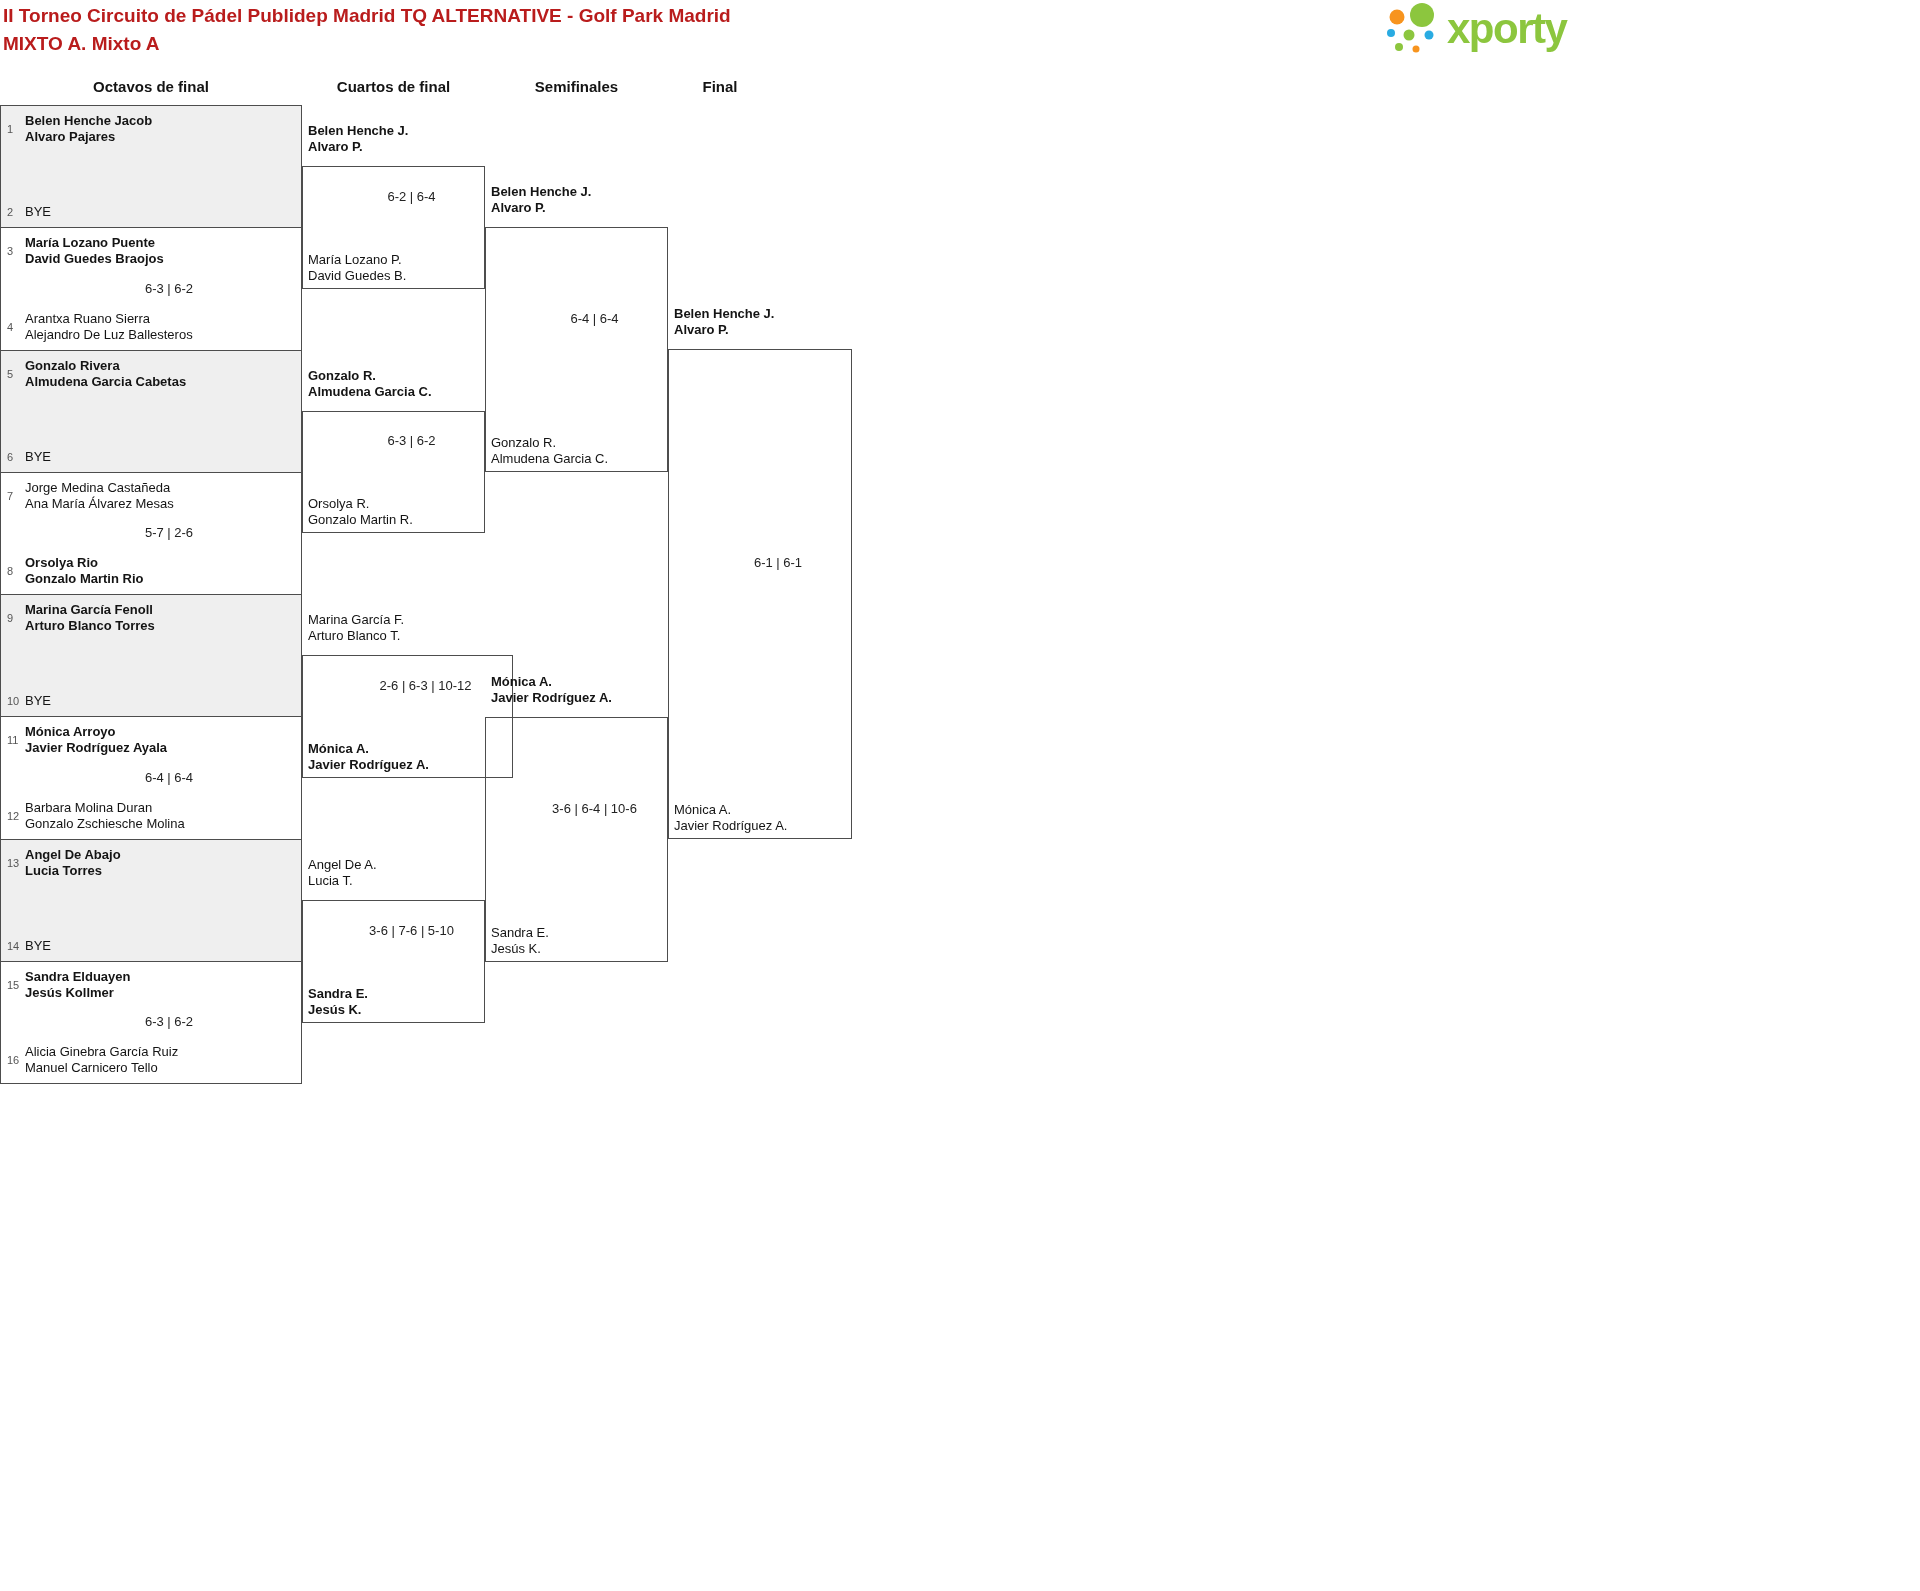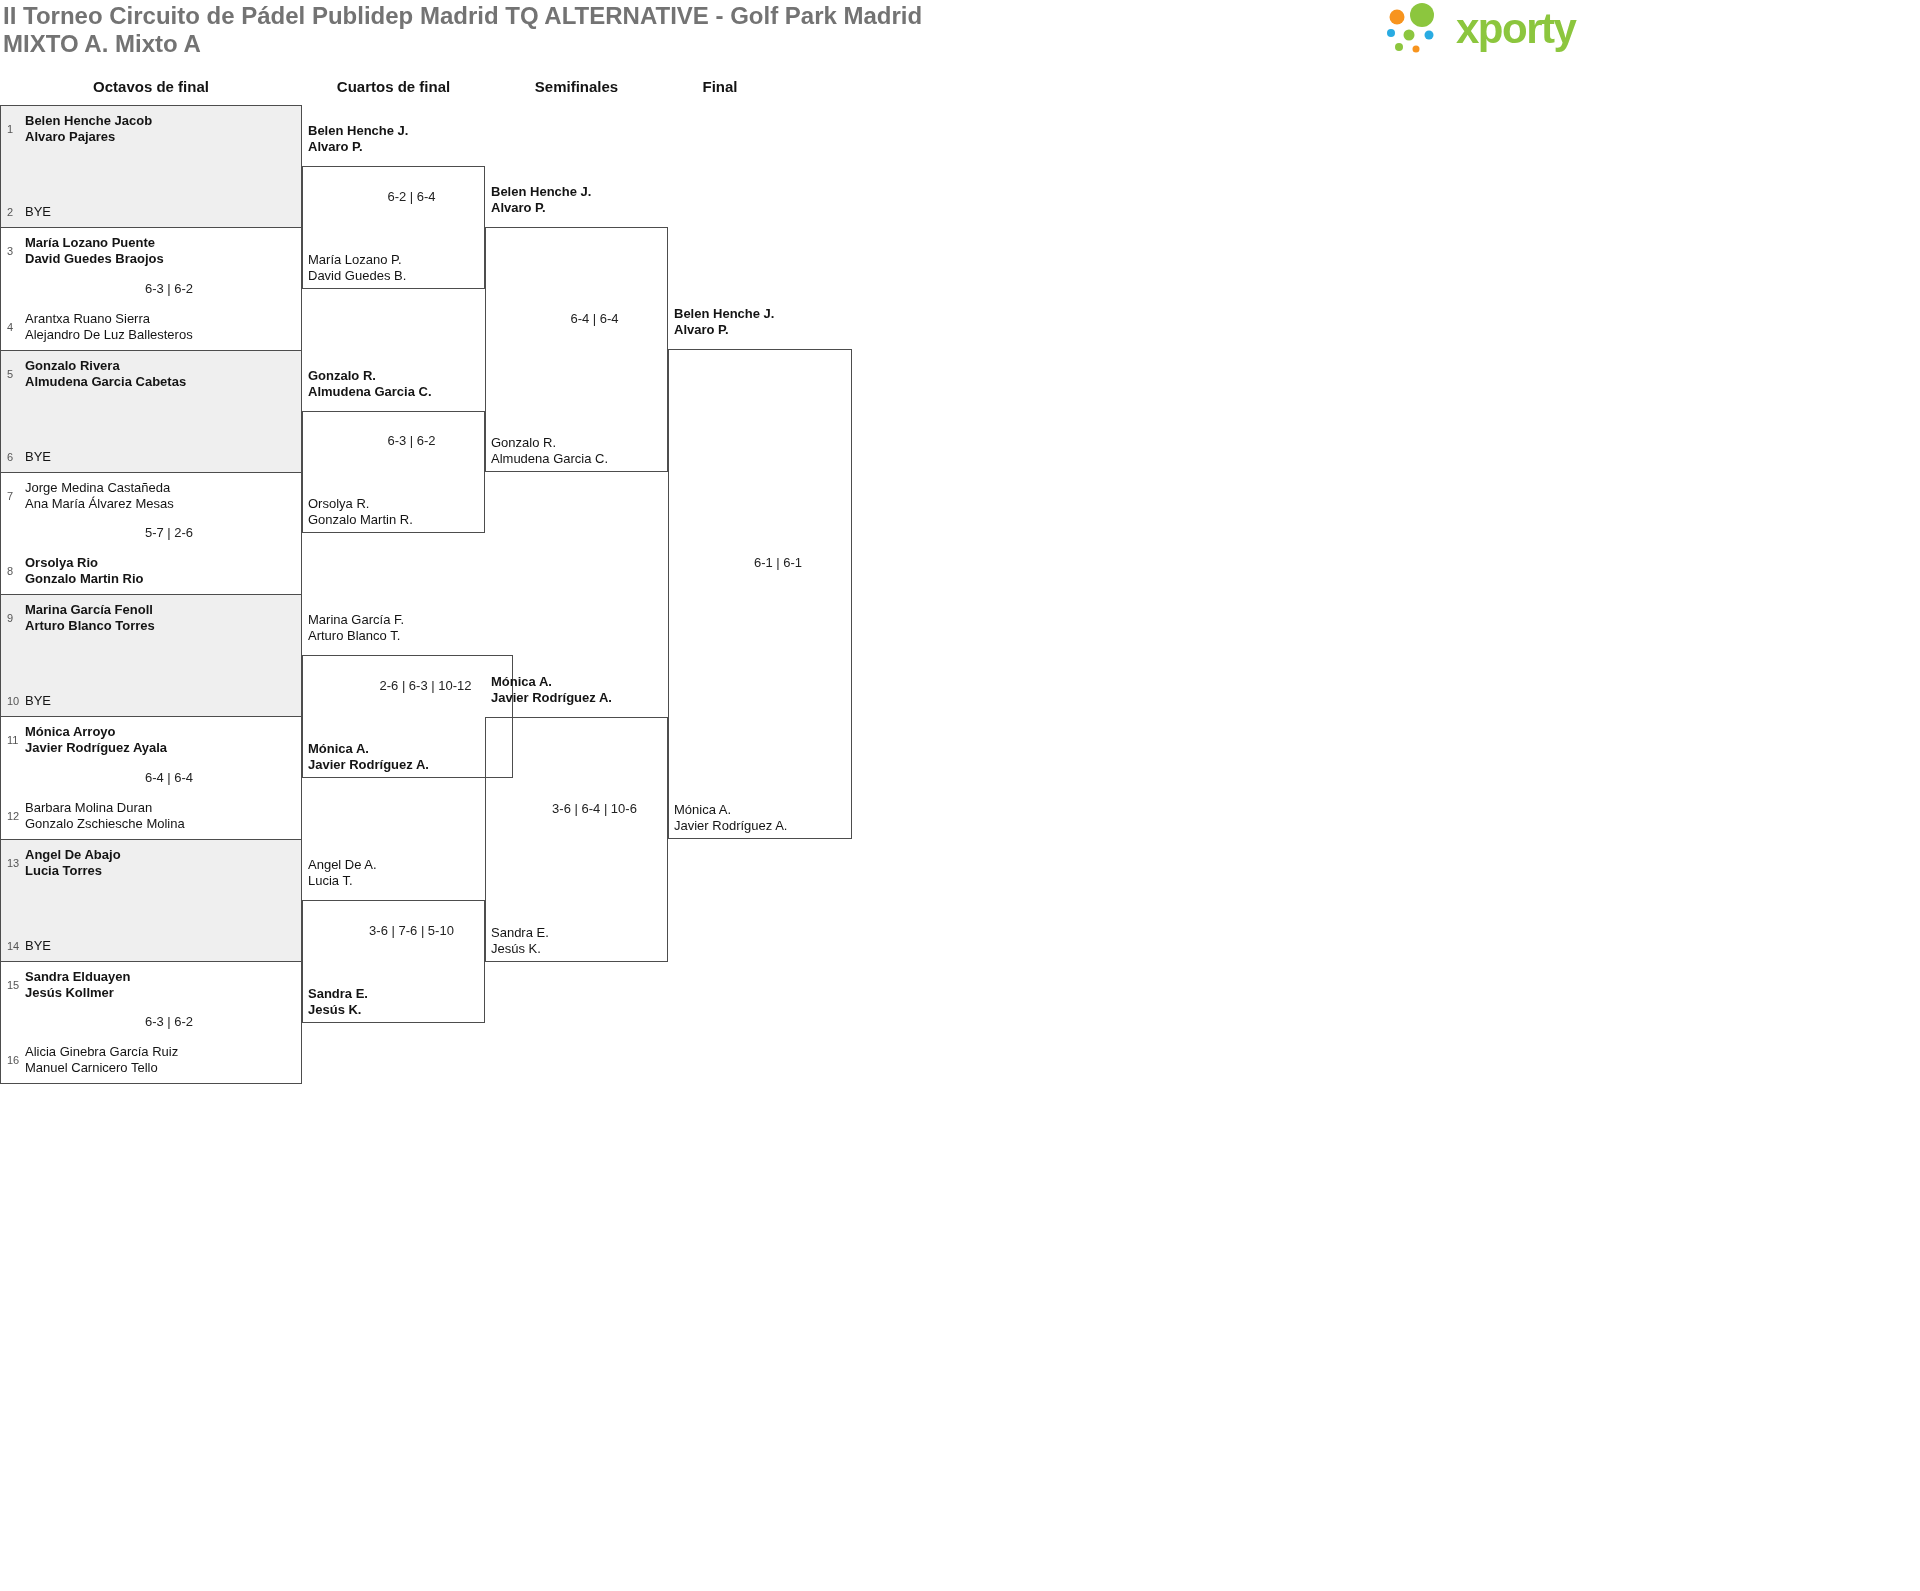--- a/index.html
+++ b/index.html
@@ -1,22 +1,22 @@
 <!DOCTYPE html>
 <html><head>
 <meta charset="utf-8">
 <style>
   html,body { margin:0; padding:0; background:#fff; }
   body { font-family:"Liberation Sans", sans-serif; color:#111; }
   .page { position:relative; width:1920px; height:1591px; background:#fff; overflow:hidden; }
 
   
   .titles { position:absolute; left:3px; top:2px; }
-  .title, .subtitle { margin:0; font-size:24px; line-height:28px; font-weight:700; color:#737373; }
-  .logo { position:absolute; left:1384px; top:2px; display:flex; align-items:center; gap:12px; cursor:pointer; }
+  .title, .subtitle { margin:0; font-size:19px; line-height:28px; font-weight:700; color:#b91c1c; }
+  .logo { position:absolute; left:1384px; top:2px; display:flex; align-items:center; gap:3px; cursor:pointer; }
   .logo-text { color:#8CC63E; font-size:42px; font-weight:800; letter-spacing:-1.5px; line-height:54px; }
 
   
   .rh { position:absolute; top:78px; font-size:15px; font-weight:700; text-align:center; color:#141414; }
   #rh0 { left:0; width:302px; }
   #rh1 { left:302px; width:183px; }
   #rh2 { left:485px; width:183px; }
   #rh3 { left:628px; width:184px; }
 
   

